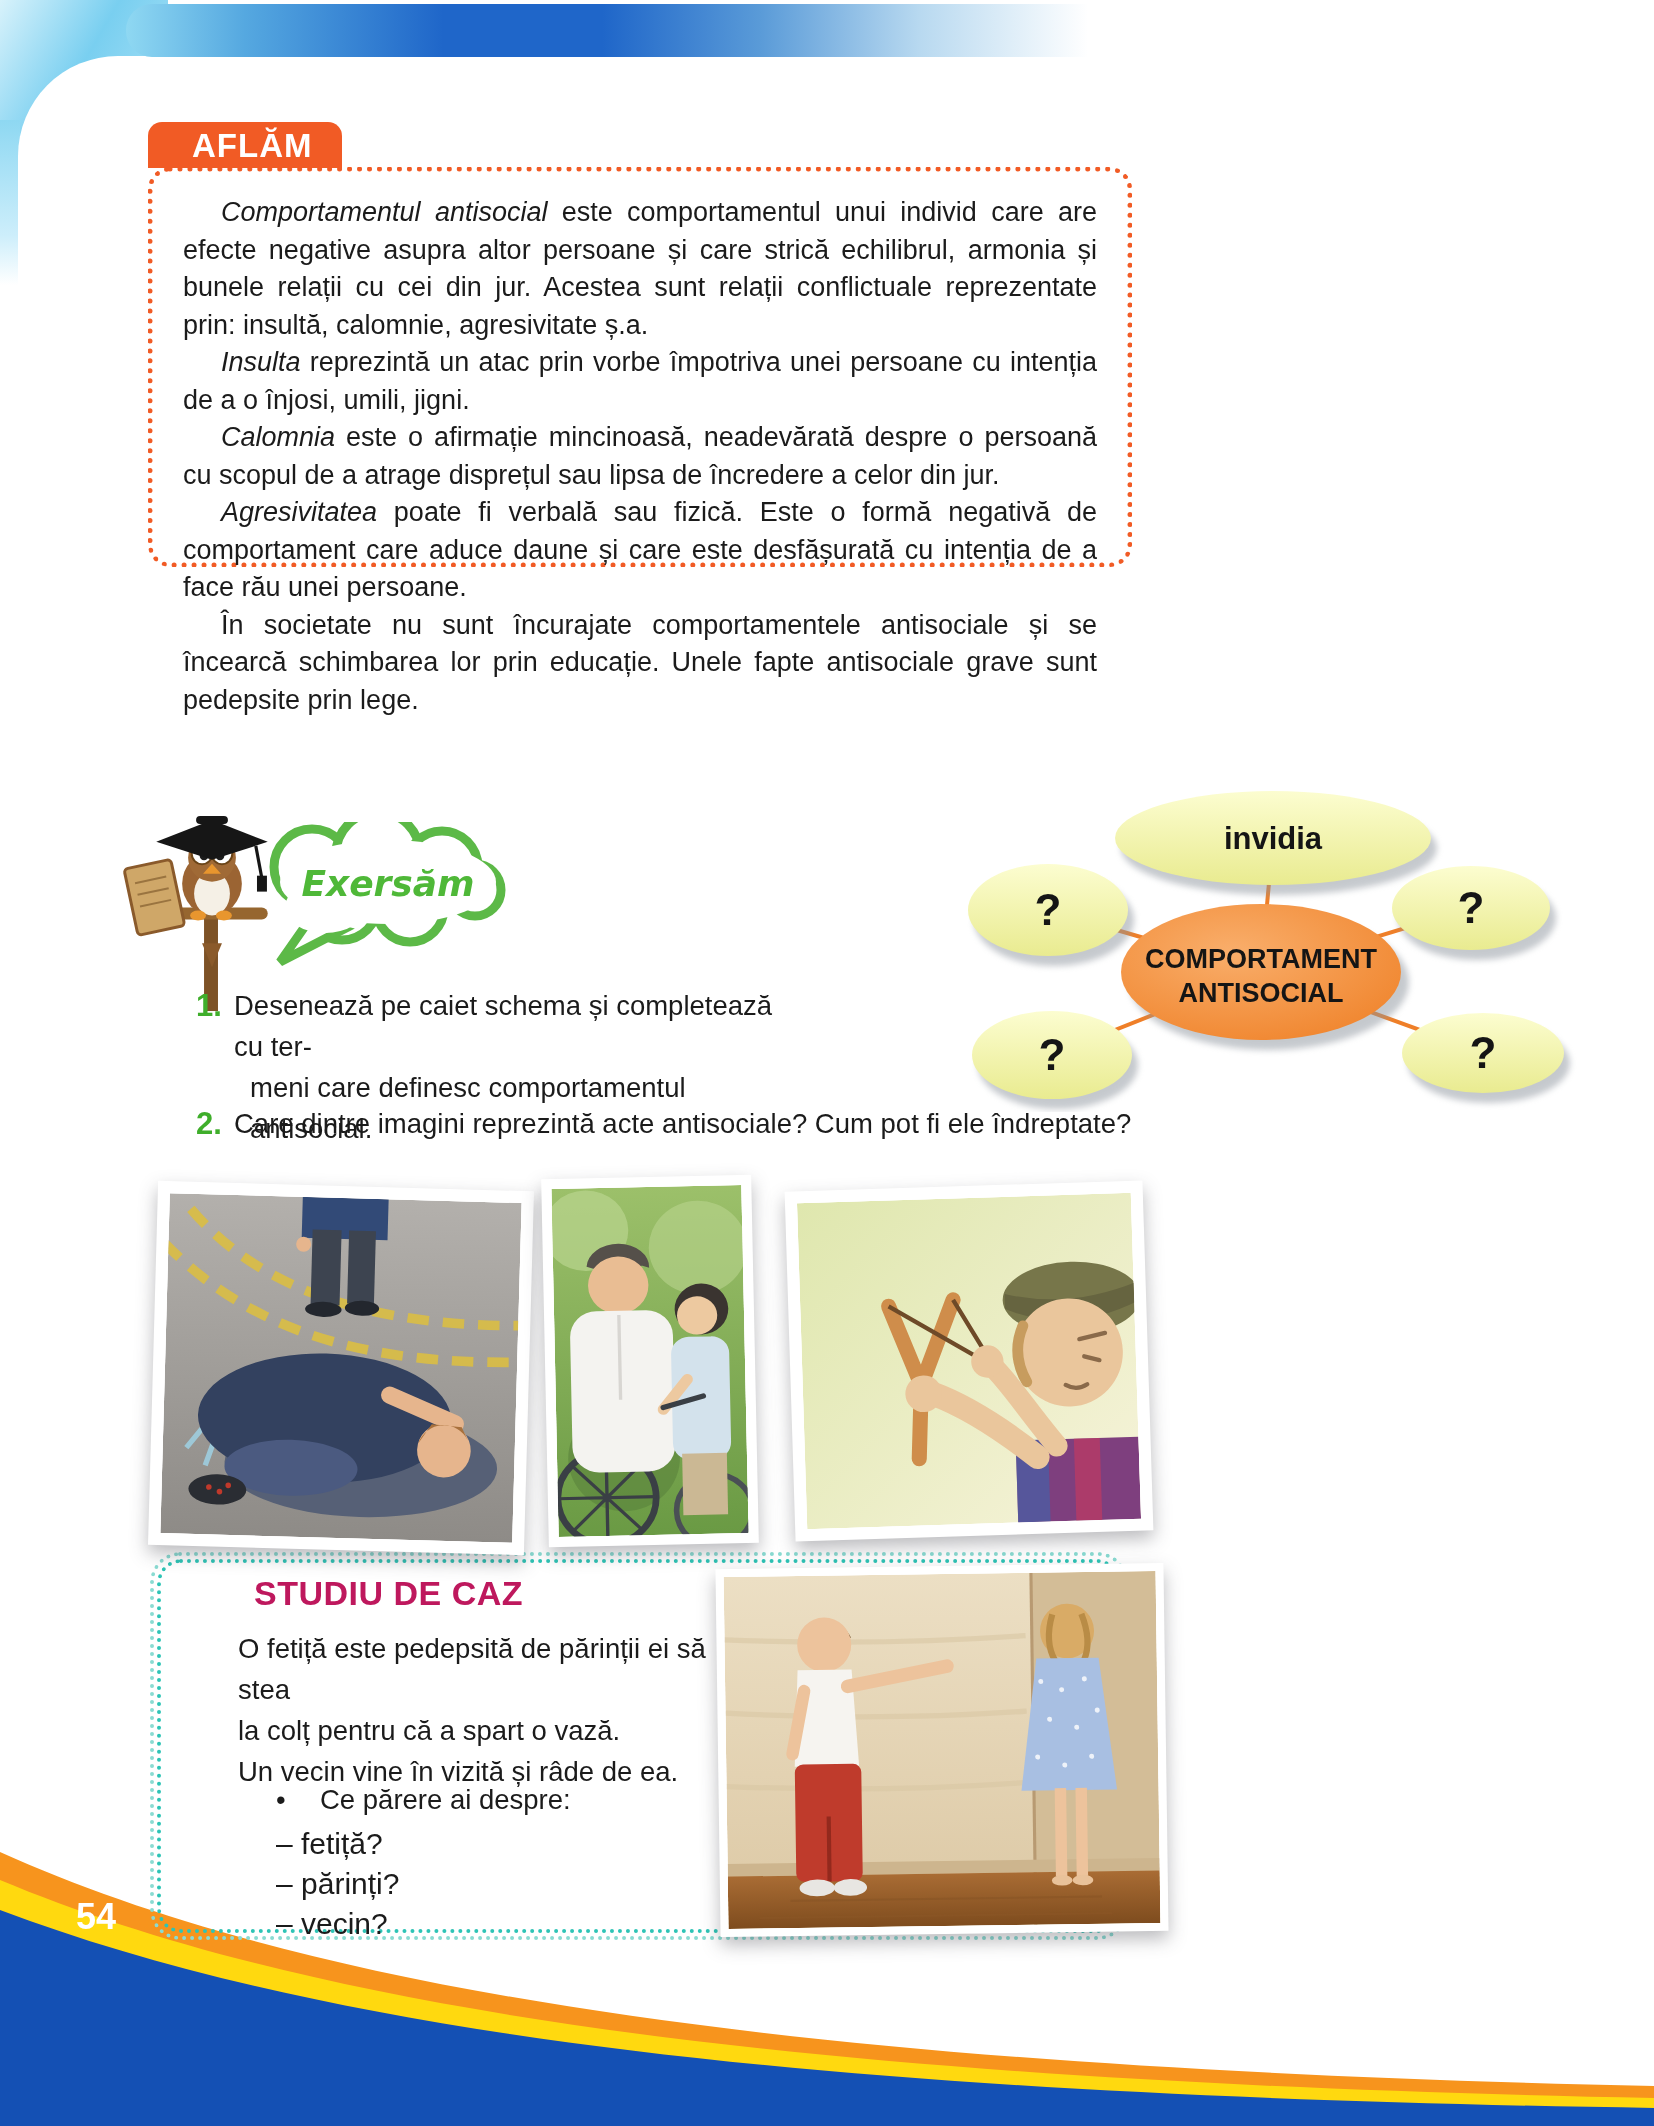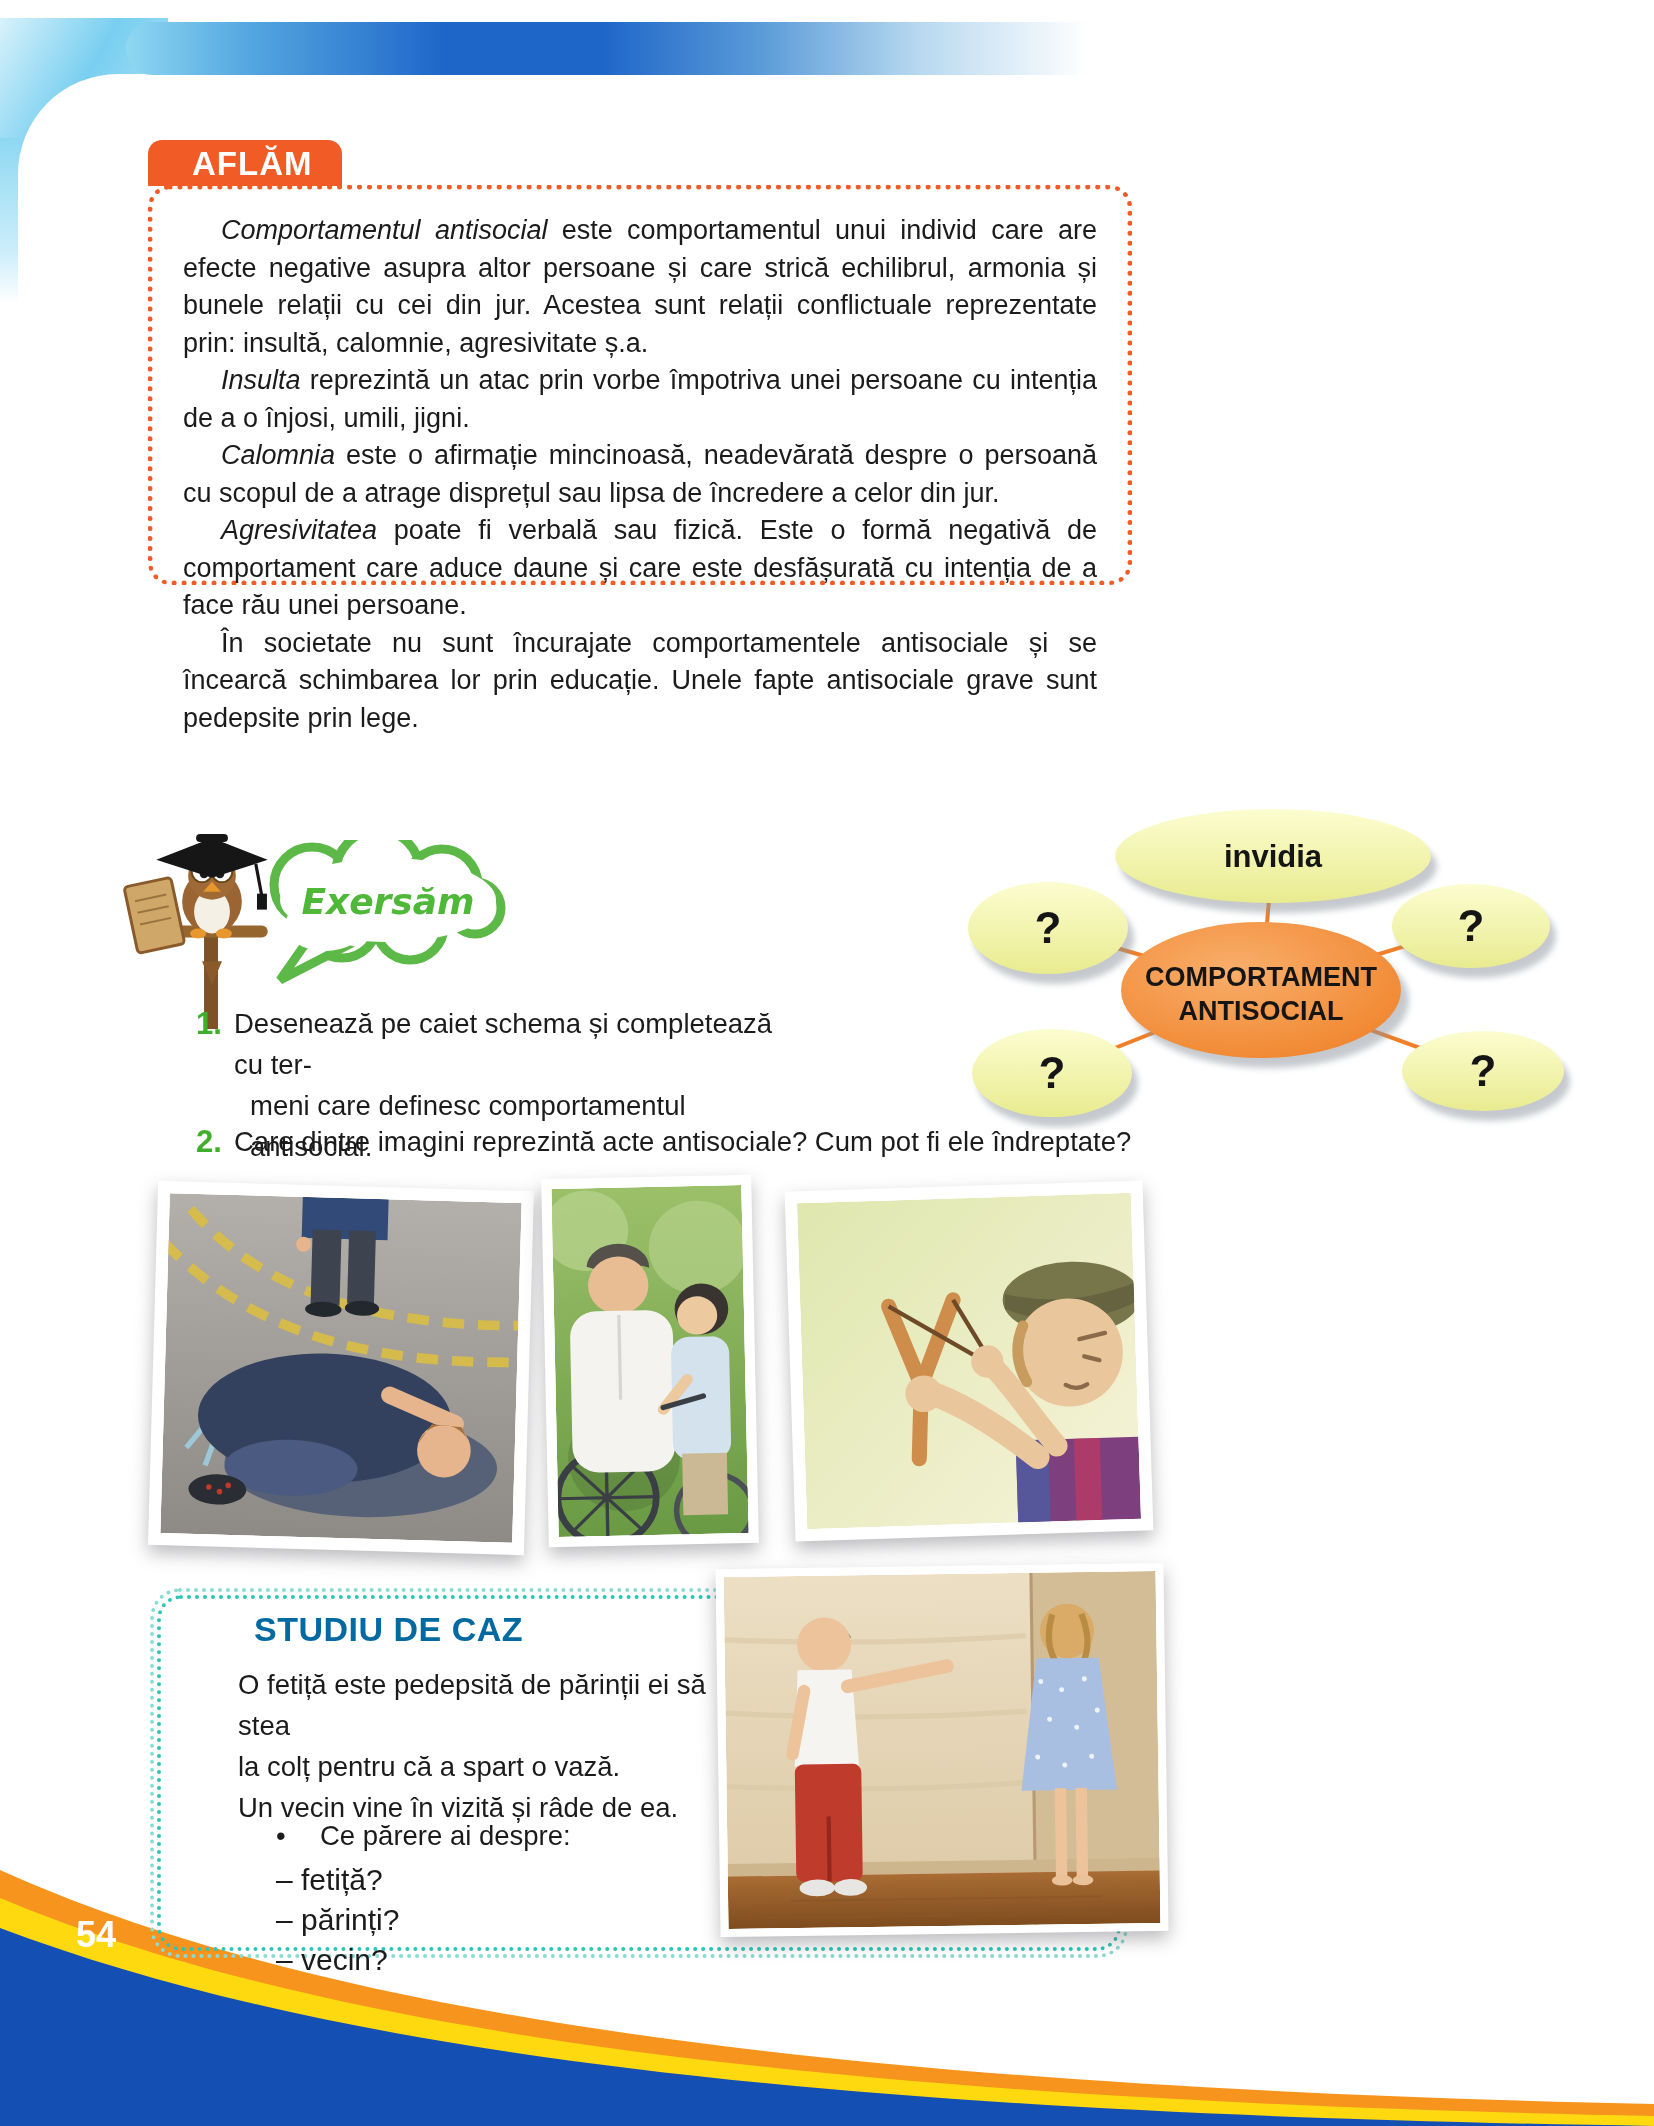--- a/index.html
+++ b/index.html
@@ -1,18 +1,18 @@
 <!DOCTYPE html>
 <html><head>
 <meta charset="utf-8">
 <style>
   html,body{margin:0;padding:0;background:#ffffff;}
   .page{position:relative;width:1654px;height:2126px;background:#fff;overflow:hidden;
         font-family:"Liberation Sans",sans-serif;color:#1b1b1b;}
-  .abs{position:absolute;margin-top:18px;}
+  .abs{position:absolute;}
 
   
   .corner-fill{left:0;top:0;width:168px;height:170px;
     background:linear-gradient(120deg,#d8f2fb 0%,#79cff0 45%,#b5e5f7 100%);z-index:1;}
   .left-sliver{left:0;top:120px;width:20px;height:165px;
     background:linear-gradient(180deg,#8ed8f2 0%,#cdeefb 70%,#ffffff 100%);z-index:1;}
   .corner-carve{left:18px;top:56px;width:330px;height:330px;background:#fff;
     border-top-left-radius:100px;z-index:2;}
   .top-bar{left:126px;top:4px;width:992px;height:53px;border-radius:26px 10px 10px 26px;
     background:linear-gradient(90deg,#8fd8f2 0%,#55a8e0 12%,#1f66c9 32%,#1f66c9 48%,#5a9bd8 64%,#b8d9f0 80%,#ffffff 97%);z-index:3;}
@@ -47,21 +47,21 @@
   .ph-inner{width:100%;height:100%;overflow:hidden;}
   .photo1{left:153px;top:1186px;width:352px;height:340px;padding:12px;transform:rotate(1.6deg);}
   .photo2{left:545px;top:1177px;width:190px;height:348px;padding:10px;transform:rotate(-1.2deg);}
   .photo3{left:790px;top:1186px;width:334px;height:326px;padding:12px;transform:rotate(-1.8deg);}
   .photo4{left:718px;top:1566px;width:432px;height:352px;padding:8px;transform:rotate(-0.8deg);z-index:7;}
 
   
   .case-box{left:150px;top:1552px;width:978px;height:388px;z-index:4;}
   .case-border-outer{left:0;top:0;right:0;bottom:0;border:4px dotted #8ADBD2;border-radius:30px;}
   .case-border-inner{left:7px;top:7px;right:7px;bottom:7px;border:4px dotted #2EC4B6;border-radius:24px;}
-  .case-title{left:104px;top:22px;color:#0369a1;font-weight:bold;font-size:34px;letter-spacing:.5px;}
+  .case-title{left:104px;top:22px;color:#be185d;font-weight:bold;font-size:34px;letter-spacing:.5px;}
   .case-lines{left:88px;top:76px;width:500px;font-size:27.5px;line-height:41px;}
   .case-bullet{left:126px;top:232px;font-size:27.5px;}
   .case-bullet .dot{display:inline-block;width:44px;}
   .case-items{left:126px;top:272px;font-size:30px;line-height:40px;}
 
   
   .bottom-deco{left:0;top:1846px;width:1654px;height:280px;z-index:2;}
   .page-num{left:76px;top:1896px;color:#fff;font-weight:bold;font-size:36px;z-index:6;}
 </style>
 </head>

